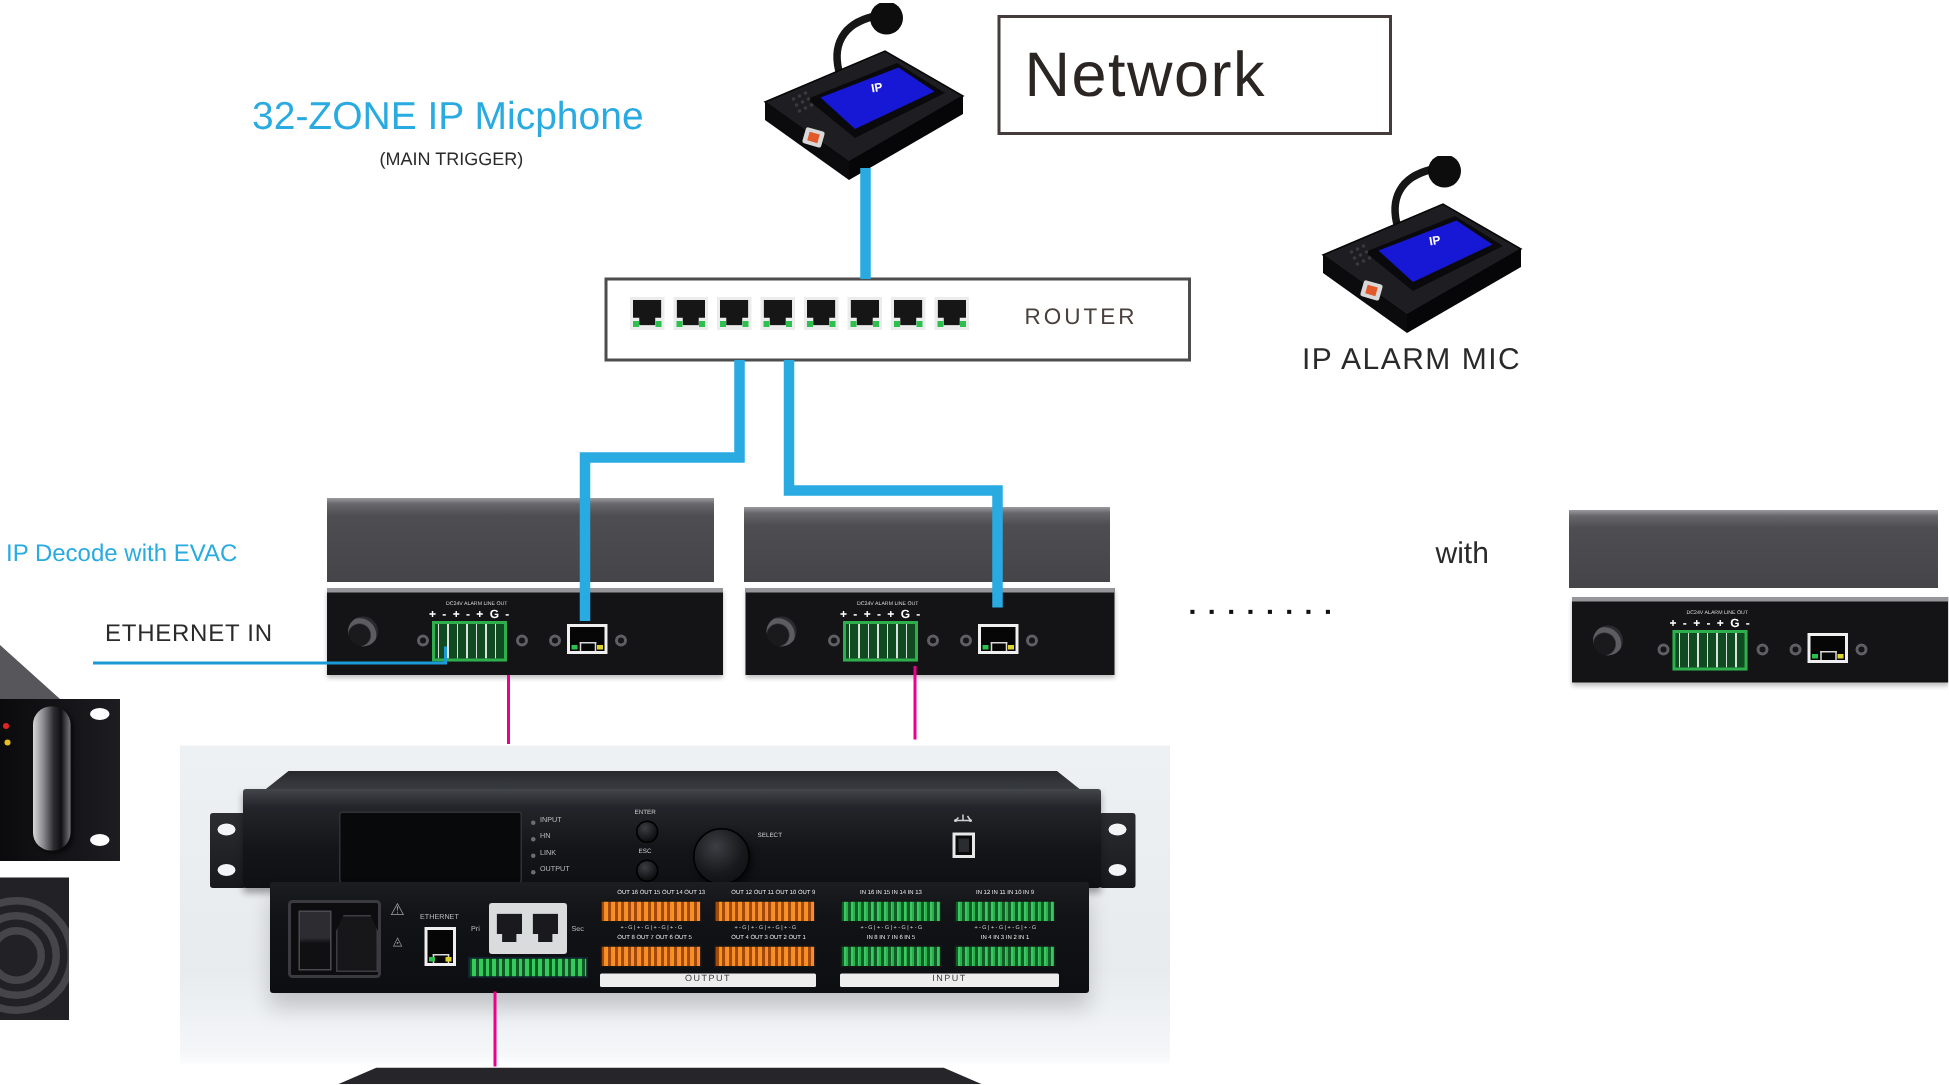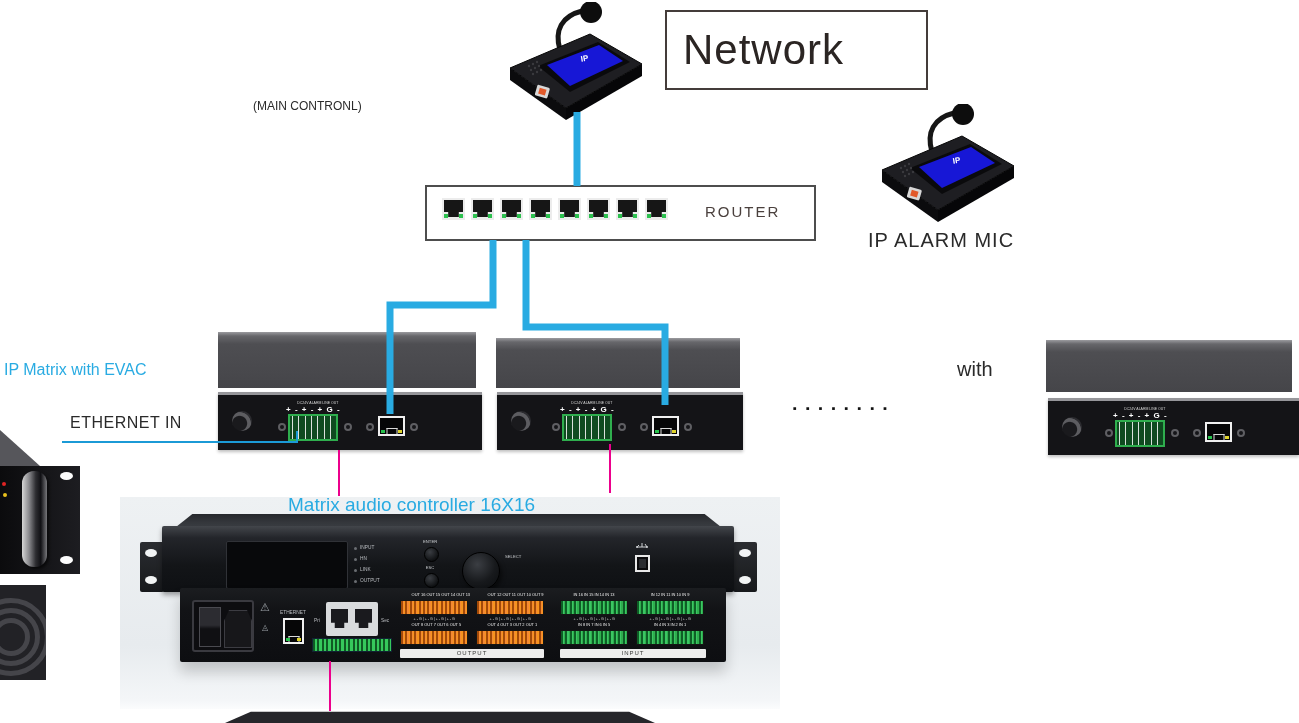--- a/index.html
+++ b/index.html
@@ -89,21 +89,22 @@
   .cab{fill:none;stroke:#29abe2;stroke-width:7}
   .thin{fill:none;stroke:#1b9ad6;stroke-width:2}
   .pink{fill:none;stroke:#ec008c;stroke-width:2}
   .trap{background:#26262a;clip-path:polygon(6% 38%,94% 38%,100% 100%,0 100%)}
 </style>
 </head>
 <body>
 
 <div class="canvas">
 
-  <div class="abs lbl-blk" style="left:253px;top:99px;font-size:12px">(MAIN CONTRONL)</div>
+  <div class="abs lbl-cyan" style="left:168px;top:62px;font-size:26px">32-ZONE IP Micphone</div>
+  <div class="abs lbl-blk" style="left:253px;top:99px;font-size:12px">(MAIN TRIGGER)</div>
 
   <div class="abs net-box" style="left:665px;top:10px;width:243px;height:76px">
     <span>Network</span>
   </div>
 
   <svg class="abs" style="left:500px;top:2px" width="152" height="122" viewBox="0 0 152 122">
     <defs>
       <g id="micsym">
         <path d="M60 48 C54 28 62 14 82 9" stroke="#161616" stroke-width="5" fill="none"></path>
         <circle cx="91" cy="10" r="11" fill="#0d0d0d"></circle>
@@ -124,21 +125,21 @@
             <circle cx="37" cy="70" r="1.2"></circle>
             <circle cx="41" cy="68" r="1.2"></circle>
         </g>
         <rect x="36" y="84" width="13" height="11" rx="1.5" fill="#d8d8d8" transform="rotate(16 42 89)"></rect>
         <rect x="39" y="86.5" width="7" height="6" fill="#e2592a" transform="rotate(16 42 89)"></rect>
       </g>
     </defs>
     <use href="#micsym"></use>
   </svg>
 
-  <div class="abs router" style="left:425px;top:185px;width:387px;height:52px">
+  <div class="abs router" style="left:403px;top:185px;width:387px;height:52px">
     <div class="rport" style="left:15px">
         <i class="jack"></i>
         <i class="pl"></i>
         <i class="pr"></i>
       </div>
     <div class="rport" style="left:44px">
         <i class="jack"></i>
         <i class="pl"></i>
         <i class="pr"></i>
       </div>
@@ -173,21 +174,21 @@
         <i class="pr"></i>
       </div>
     <div class="router-txt">ROUTER</div>
   </div>
 
   <svg class="abs" style="left:872px;top:104px" width="152" height="122" viewBox="0 0 152 122">
       <use href="#micsym"></use>
     </svg>
   <div class="abs lbl-blk" style="left:868px;top:229px;font-size:20px;letter-spacing:1px">IP ALARM MIC</div>
 
-  <div class="abs lbl-cyan" style="left:4px;top:361px;font-size:16px">IP Matrix with EVAC</div>
+  <div class="abs lbl-cyan" style="left:4px;top:361px;font-size:16px">IP Decode with EVAC</div>
   <div class="abs lbl-blk" style="left:70px;top:414px;font-size:16px;letter-spacing:.5px">ETHERNET IN</div>
 
   <div class="dec-top" style="left:218px;top:332px;width:258px;height:56px"></div>
   <div class="dec-front" style="left:218px;top:392px;width:264px;height:58px">
     <span class="dec-logo"></span>
     <span class="screw" style="left:60px;top:28px"></span>
     <div class="tb-wrap" style="left:68px;top:5px">
       <div class="tb-title">DC24V ALARM LINE OUT</div>
       <div class="tb-pins">+ - + - + G -</div>
       <div class="tblock"></div>
@@ -252,21 +253,20 @@
     <span class="led" style="left:3px;top:27px;background:#e8c01d"></span>
   </div>
 
   <div class="abs spk-box" style="left:0;top:585px;width:46px;height:95px">
     <span class="ring" style="left:-8px;top:33px;width:28px;height:28px"></span>
     <span class="ring" style="left:-18px;top:23px;width:48px;height:48px"></span>
     <span class="ring" style="left:-28px;top:13px;width:68px;height:68px"></span>
   </div>
 
   <div class="abs photo-bg" style="left:120px;top:497px;width:660px;height:212px"></div>
-  <div class="abs lbl-cyan" style="left:288px;top:494px;font-size:19px;z-index:6">Matrix audio controller 16X16</div>
 
   <div class="abs m-roof" style="left:176px;top:514px;width:545px;height:13px;z-index:3"></div>
   <div class="abs m-ear" style="left:140px;top:542px;width:24px;height:50px;z-index:3">
     <span class="m-hole" style="left:5px;top:7px"></span>
     <span class="m-hole" style="left:5px;top:34px"></span>
   </div>
   <div class="abs m-ear" style="left:733px;top:542px;width:24px;height:50px;z-index:3">
     <span class="m-hole" style="left:6px;top:7px"></span>
     <span class="m-hole" style="left:6px;top:34px"></span>
   </div>

